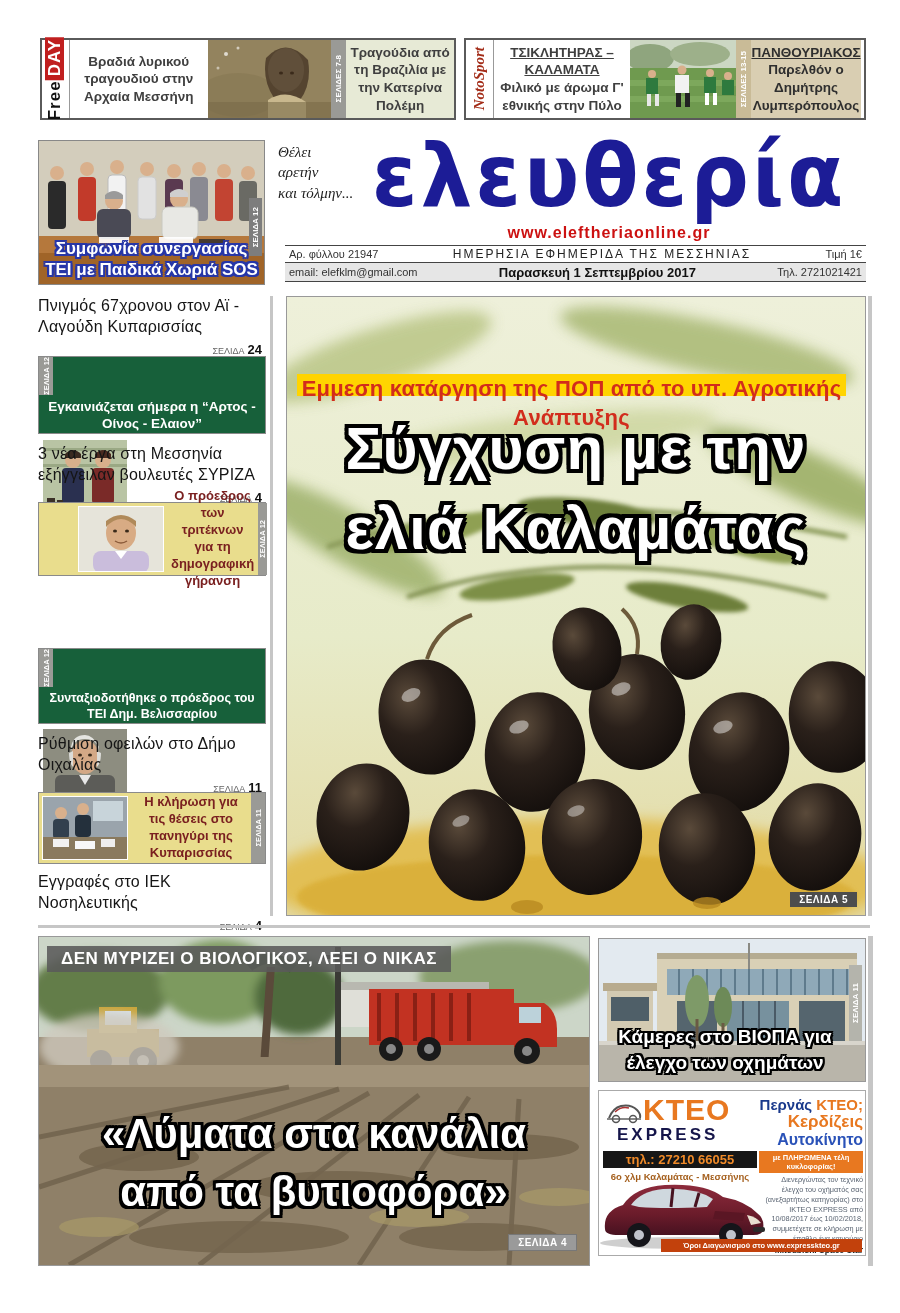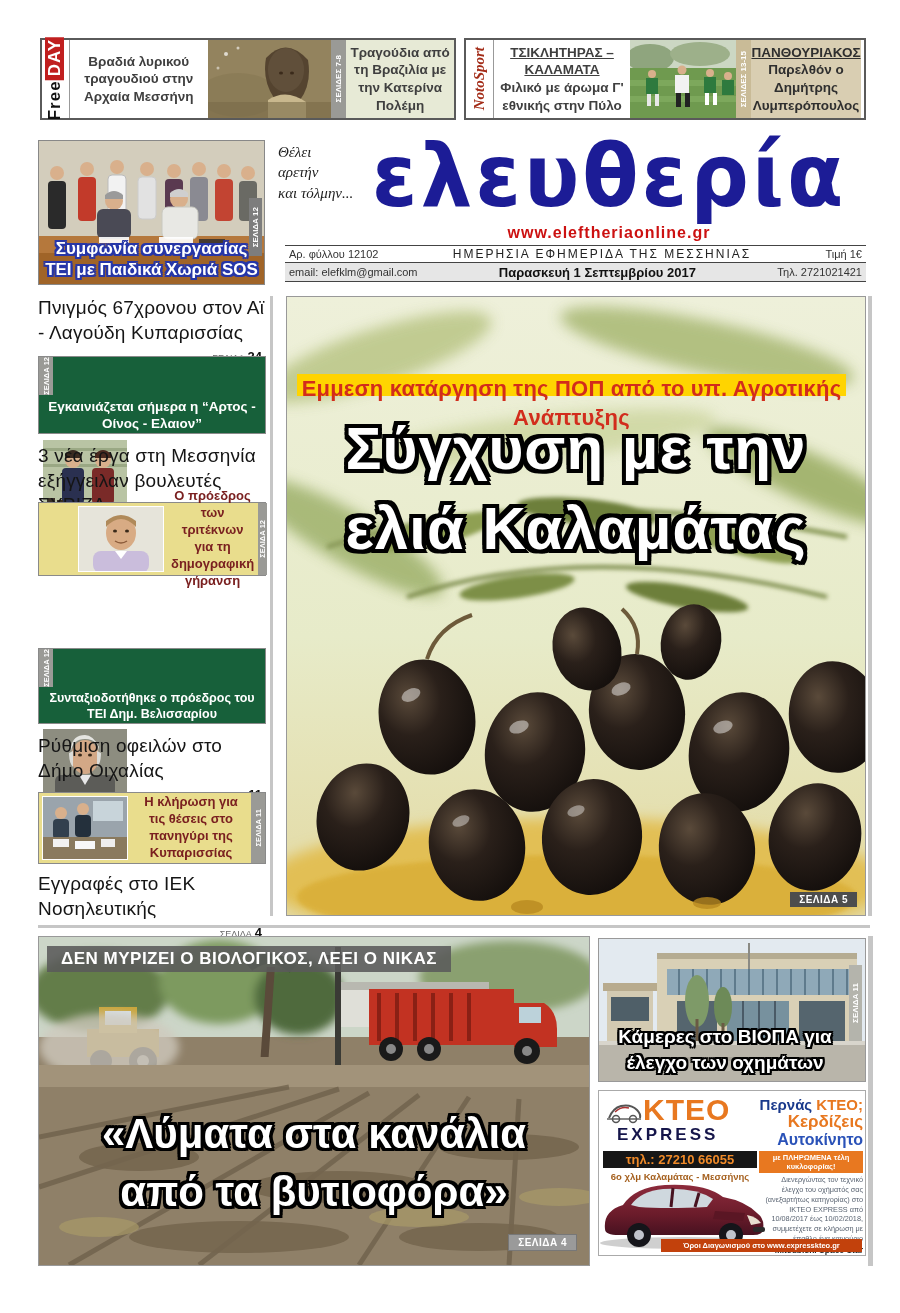--- a/index.html
+++ b/index.html
@@ -53,21 +53,21 @@
   .cap-blue{color:#fff;font-weight:bold;text-align:center;
     text-shadow:-2px -2px 0 #2636a8,2px -2px 0 #2636a8,-2px 2px 0 #2636a8,2px 2px 0 #2636a8,
                 0 2px 0 #2636a8,2px 0 0 #2636a8,0 -2px 0 #2636a8,-2px 0 0 #2636a8;}
   #group-caption{left:0;right:0;bottom:4px;font-size:17px;line-height:21px;}
   .page-vstrip{position:absolute;background:#7d7d7d;color:#fff;display:flex;align-items:center;
                justify-content:center;font-size:8px;font-weight:bold;}
 
   
   #sidebar{left:38px;top:290px;width:228px;height:636px;}
   .sb-item{position:absolute;left:0;width:228px;}
-  .sb-headline{font-size:19px;line-height:1.3;color:#151515;letter-spacing:.2px;}
+  .sb-headline{font-size:16px;line-height:1.3;color:#151515;letter-spacing:.2px;}
   .sb-page{text-align:right;margin-top:2px;padding-right:4px;}
   .pg-lab{font-size:9px;color:#666;margin-right:3px;}
   .pg-num{font-size:13px;font-weight:bold;color:#111;}
   .sb-box{display:flex;align-items:stretch;border:1px solid #8a8a8a;box-sizing:border-box;}
   .sb-green{background:#17603a;flex-direction:column;}
   .sb-yellow{background:#e9dd8d;}
   .box-strip{width:14px;background:#9a9a96;color:#fff;display:flex;align-items:center;justify-content:center;
              font-size:7.5px;font-weight:bold;}
   .box-text{flex:1;display:flex;align-items:center;justify-content:center;text-align:center;
             font-weight:bold;padding:3px 4px;box-sizing:border-box;}
@@ -202,21 +202,21 @@
   </div>
 
   <div id="tagline" class="abs">
     <div>Θέλει</div>
     <div>αρετήν</div>
     <div>και τόλμην...</div>
   </div>
   <div id="logo" class="abs">ελευθερία</div>
   <div id="website" class="abs">www.eleftheriaonline.gr</div>
   <div id="mrow1" class="abs mrow">
-    <span>Αρ. φύλλου 12102</span>
+    <span>Αρ. φύλλου 21947</span>
     <span class="mid">ΗΜΕΡΗΣΙΑ ΕΦΗΜΕΡΙΔΑ ΤΗΣ ΜΕΣΣΗΝΙΑΣ</span>
     <span>Τιμή 1€</span>
   </div>
   <div id="mrow2" class="abs mrow">
     <span>email: elefklm@gmail.com</span>
     <span class="mid">Παρασκευή 1 Σεπτεμβρίου 2017</span>
     <span>Τηλ. 2721021421</span>
   </div>
 
   <div id="group-photo" class="abs">

